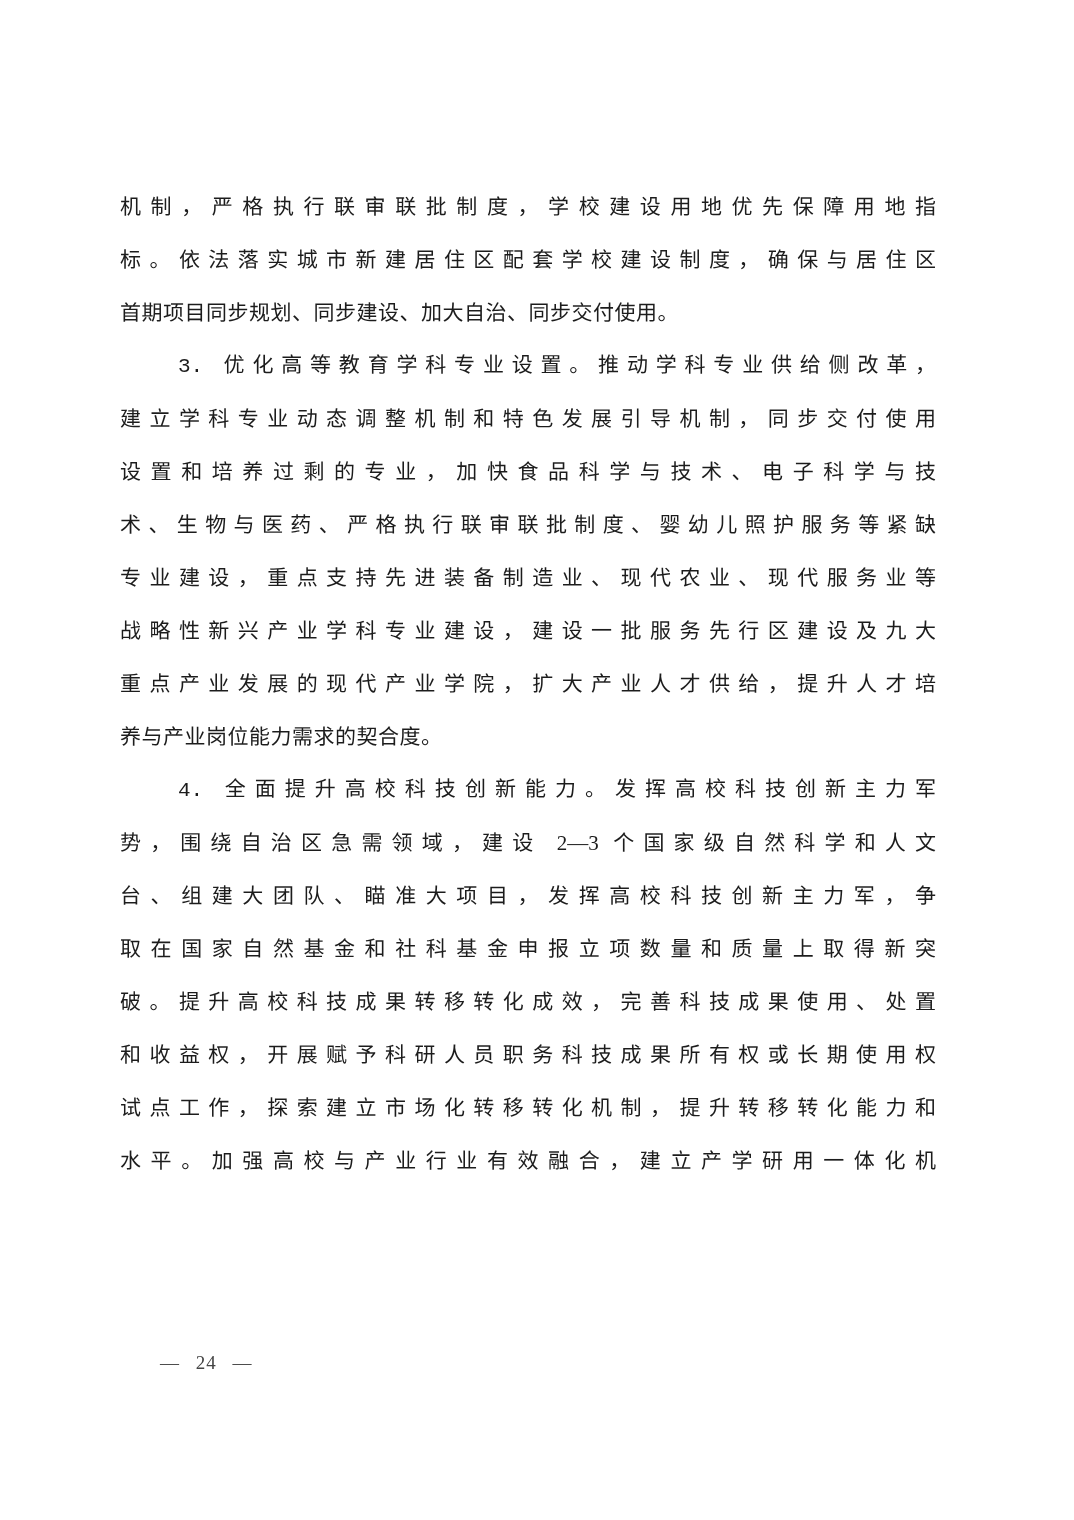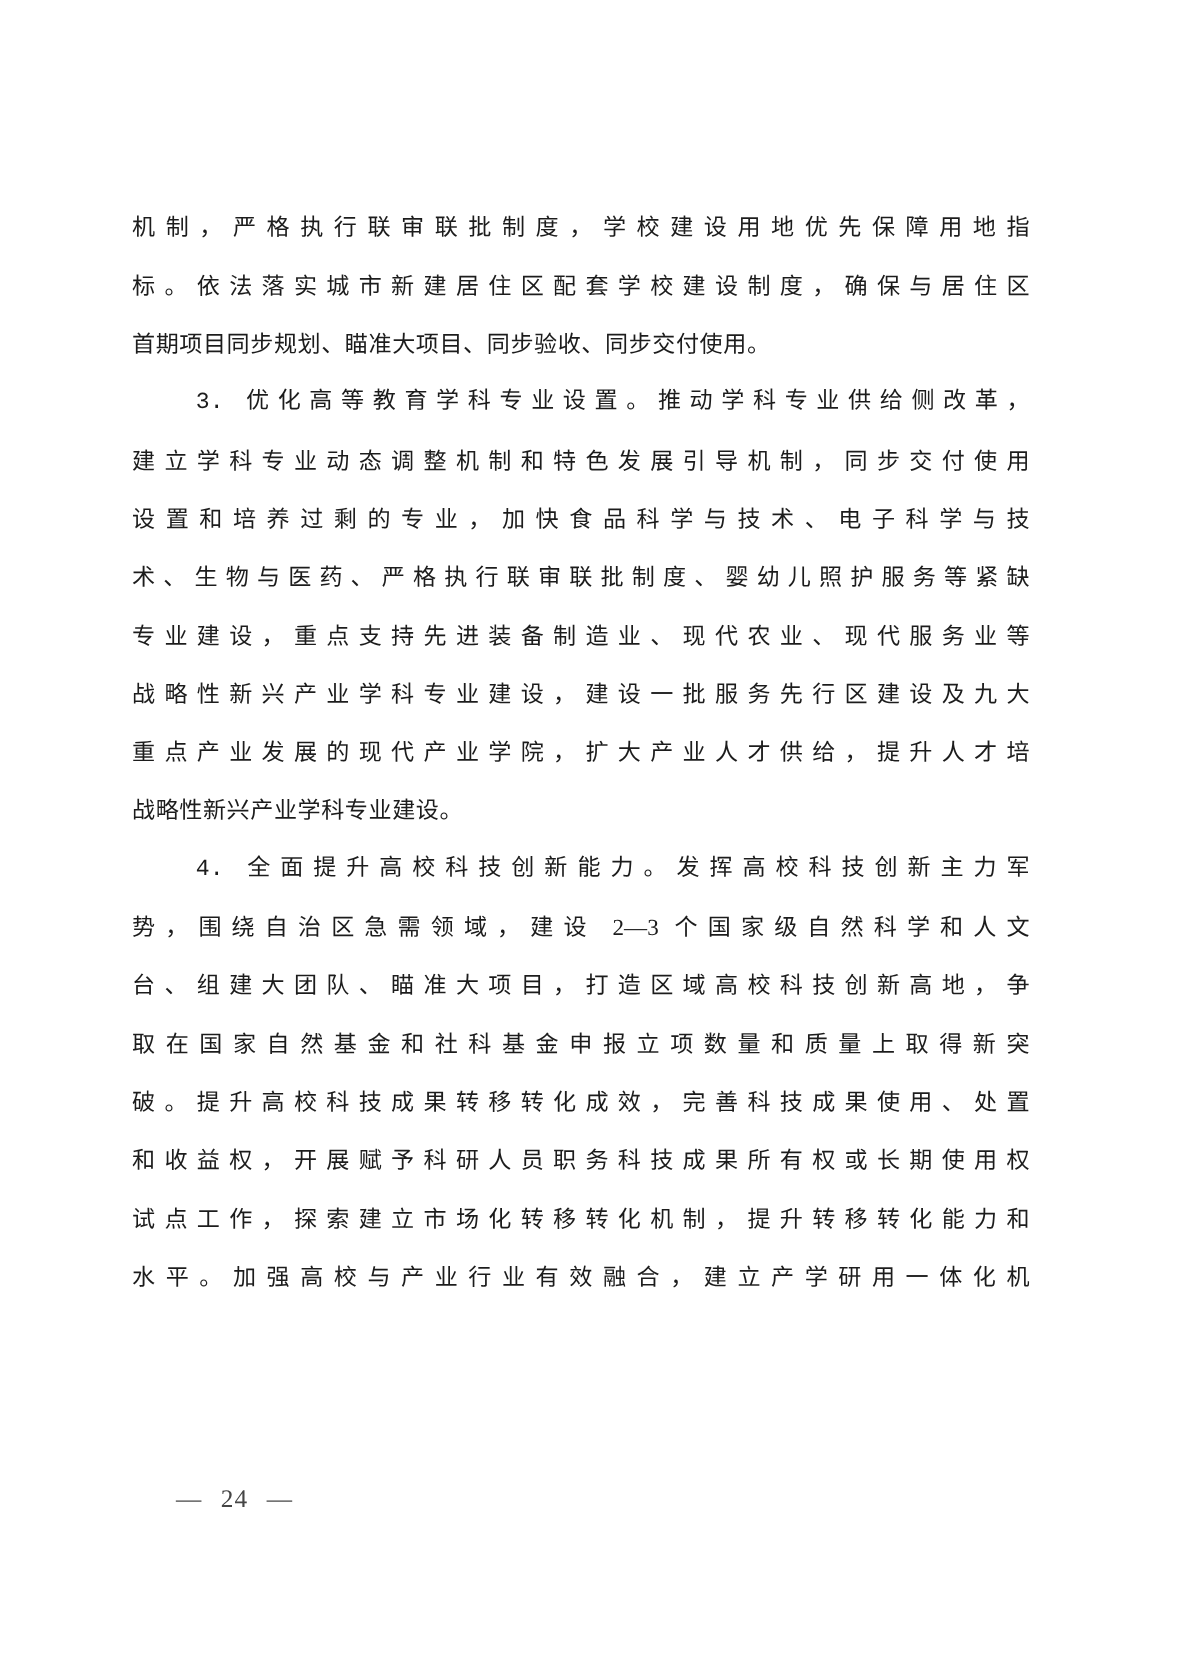--- a/index.html
+++ b/index.html
@@ -37,47 +37,47 @@
   }
   .line.para-end {
     text-align: left;
     text-align-last: left;
     letter-spacing: 0.5px;
   }
   .page-footer {
     position: absolute;
     left: 160px;
     top: 1349px;
-    font-size: 23px;
+    font-size: 19px;
     line-height: 28px;
     color: #454545;
     letter-spacing: 1px;
     word-spacing: 10px;
     white-space: pre;
   }
 </style>
 </head>
 <body>
 
 <main class="page">
   <div class="doc-body">
       <div class="line">机制，严格执行联审联批制度，学校建设用地优先保障用地指</div>
       <div class="line">标。依法落实城市新建居住区配套学校建设制度，确保与居住区</div>
-      <div class="line para-end">首期项目同步规划、瞄准大项目、同步验收、同步交付使用。</div>
+      <div class="line para-end">首期项目同步规划、同步建设、加大自治、同步交付使用。</div>
       <div class="line indent">3. 优化高等教育学科专业设置。推动学科专业供给侧改革，</div>
       <div class="line">建立学科专业动态调整机制和特色发展引导机制，同步交付使用</div>
       <div class="line">设置和培养过剩的专业，加快食品科学与技术、电子科学与技</div>
       <div class="line">术、生物与医药、严格执行联审联批制度、婴幼儿照护服务等紧缺</div>
       <div class="line">专业建设，重点支持先进装备制造业、现代农业、现代服务业等</div>
       <div class="line">战略性新兴产业学科专业建设，建设一批服务先行区建设及九大</div>
       <div class="line">重点产业发展的现代产业学院，扩大产业人才供给，提升人才培</div>
-      <div class="line para-end">战略性新兴产业学科专业建设。</div>
+      <div class="line para-end">养与产业岗位能力需求的契合度。</div>
       <div class="line indent">4. 全面提升高校科技创新能力。发挥高校科技创新主力军</div>
       <div class="line">势，围绕自治区急需领域，建设 2—3 个国家级自然科学和人文</div>
-      <div class="line">台、组建大团队、瞄准大项目，打造区域高校科技创新高地，争</div>
+      <div class="line">台、组建大团队、瞄准大项目，发挥高校科技创新主力军，争</div>
       <div class="line">取在国家自然基金和社科基金申报立项数量和质量上取得新突</div>
       <div class="line">破。提升高校科技成果转移转化成效，完善科技成果使用、处置</div>
       <div class="line">和收益权，开展赋予科研人员职务科技成果所有权或长期使用权</div>
       <div class="line">试点工作，探索建立市场化转移转化机制，提升转移转化能力和</div>
       <div class="line">水平。加强高校与产业行业有效融合，建立产学研用一体化机</div>
     </div>
   <div class="page-footer">— 24 —</div>
 </main>
 
 </body></html>

